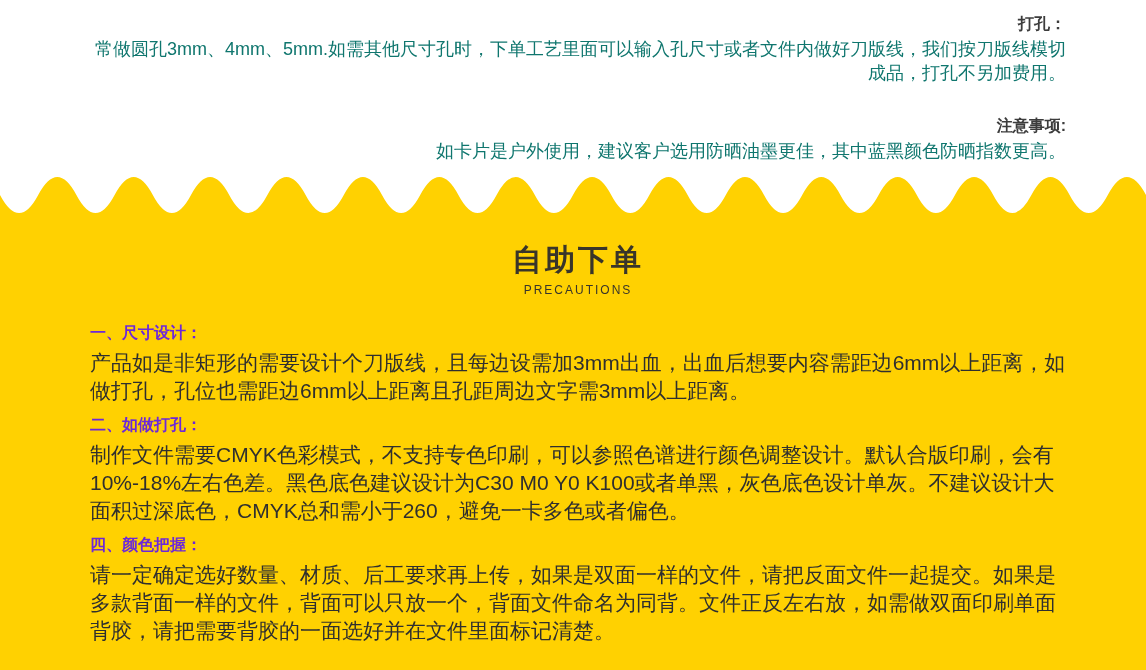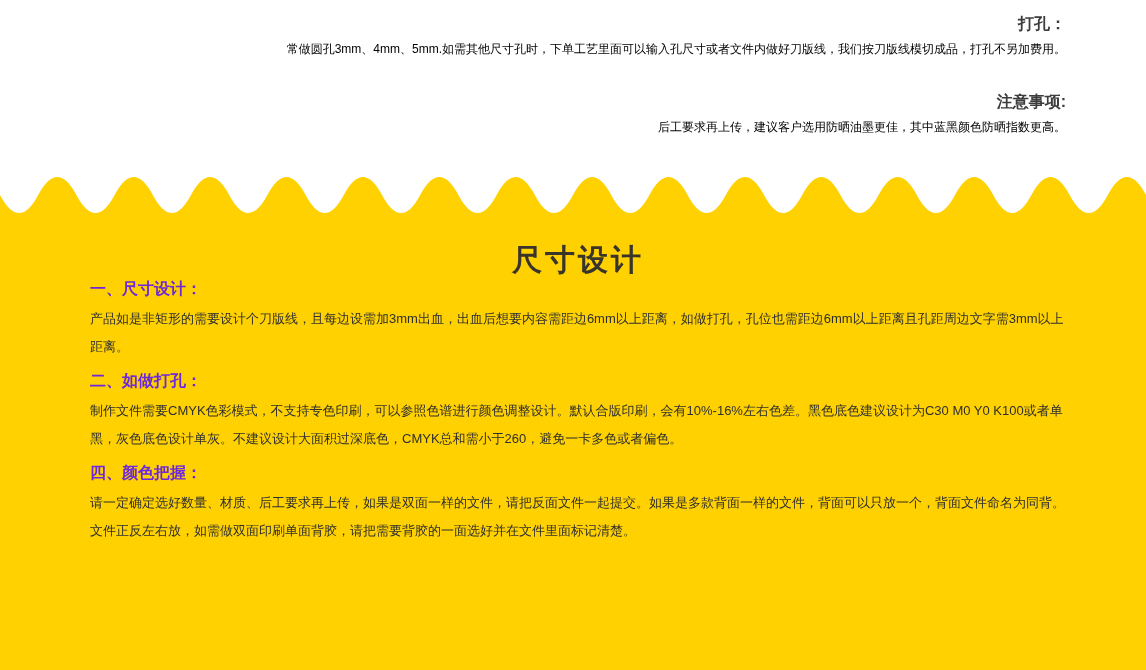--- a/index.html
+++ b/index.html
@@ -19,22 +19,22 @@
     flex: none;
   }
   .info-block { margin-bottom: 30px; text-align: right; }
   .info-heading {
     font-size: 16px;
     font-weight: 700;
     color: #3c3c3c;
     line-height: 22px;
   }
   .info-body {
-    font-size: 12px;
-    color: #000000;
+    font-size: 18px;
+    color: #0f766e;
     line-height: 24px;
     margin-top: 2px;
   }
 
   
   .wave-divider {
     height: 41px;
     flex: none;
     display: block;
     width: 1146px;
@@ -64,37 +64,37 @@
   }
   .section { margin-bottom: 8px; }
   .section-heading {
     font-size: 16px;
     font-weight: 700;
     color: #6d28d9;
     line-height: 24px;
     margin-bottom: 4px;
   }
   .section-body {
-    font-size: 13px;
+    font-size: 21px;
     color: #2f2f2f;
     line-height: 28px;
     margin-bottom: 6px;
   }
 </style>
 </head>
 <body>
 
 <div class="white-section">
   <div class="info-block">
     <div class="info-heading">打孔：</div>
     <div class="info-body">常做圆孔3mm、4mm、5mm.如需其他尺寸孔时，下单工艺里面可以输入孔尺寸或者文件内做好刀版线，我们按刀版线模切成品，打孔不另加费用。</div>
   </div>
   <div class="info-block">
     <div class="info-heading">注意事项:</div>
-    <div class="info-body">后工要求再上传，建议客户选用防晒油墨更佳，其中蓝黑颜色防晒指数更高。</div>
+    <div class="info-body">如卡片是户外使用，建议客户选用防晒油墨更佳，其中蓝黑颜色防晒指数更高。</div>
   </div>
 </div>
 
 <svg class="wave-divider" viewBox="0 0 1146 41" preserveAspectRatio="none" aria-hidden="true">
   <path fill="#ffd101" d="M0,20
     q19.1,36 38.2,0 q19.1,-36 38.2,0
     q19.1,36 38.2,0 q19.1,-36 38.2,0
     q19.1,36 38.2,0 q19.1,-36 38.2,0
     q19.1,36 38.2,0 q19.1,-36 38.2,0
     q19.1,36 38.2,0 q19.1,-36 38.2,0
@@ -105,30 +105,31 @@
     q19.1,36 38.2,0 q19.1,-36 38.2,0
     q19.1,36 38.2,0 q19.1,-36 38.2,0
     q19.1,36 38.2,0 q19.1,-36 38.2,0
     q19.1,36 38.2,0 q19.1,-36 38.2,0
     q19.1,36 38.2,0 q19.1,-36 38.2,0
     q19.1,36 38.2,0 q19.1,-36 38.2,0
     L1146,41 L0,41 Z"></path>
 </svg>
 
 <div class="yellow-section">
-  <div class="precautions-title">尺寸设计</div>
+  <div class="precautions-title">自助下单</div>
+  <div class="precautions-subtitle">PRECAUTIONS</div>
 
   <div class="section">
     <div class="section-heading">一、尺寸设计：</div>
     <div class="section-body">产品如是非矩形的需要设计个刀版线，且每边设需加3mm出血，出血后想要内容需距边6mm以上距离，如做打孔，孔位也需距边6mm以上距离且孔距周边文字需3mm以上距离。</div>
   </div>
 
   <div class="section">
     <div class="section-heading">二、如做打孔：</div>
-    <div class="section-body">制作文件需要CMYK色彩模式，不支持专色印刷，可以参照色谱进行颜色调整设计。默认合版印刷，会有10%-16%左右色差。黑色底色建议设计为C30 M0 Y0 K100或者单黑，灰色底色设计单灰。不建议设计大面积过深底色，CMYK总和需小于260，避免一卡多色或者偏色。</div>
+    <div class="section-body">制作文件需要CMYK色彩模式，不支持专色印刷，可以参照色谱进行颜色调整设计。默认合版印刷，会有10%-18%左右色差。黑色底色建议设计为C30 M0 Y0 K100或者单黑，灰色底色设计单灰。不建议设计大面积过深底色，CMYK总和需小于260，避免一卡多色或者偏色。</div>
   </div>
 
   <div class="section">
   </div>
 
   <div class="section">
     <div class="section-heading">四、颜色把握：</div>
     <div class="section-body">请一定确定选好数量、材质、后工要求再上传，如果是双面一样的文件，请把反面文件一起提交。如果是多款背面一样的文件，背面可以只放一个，背面文件命名为同背。文件正反左右放，如需做双面印刷单面背胶，请把需要背胶的一面选好并在文件里面标记清楚。</div>
   </div>
 </div>

